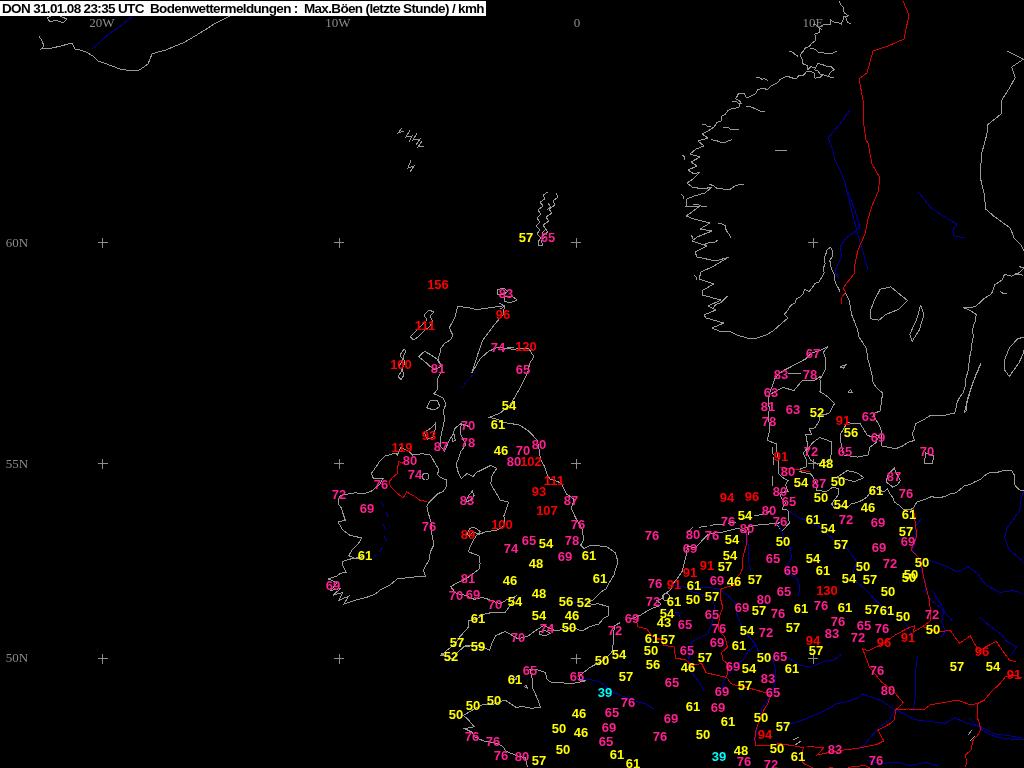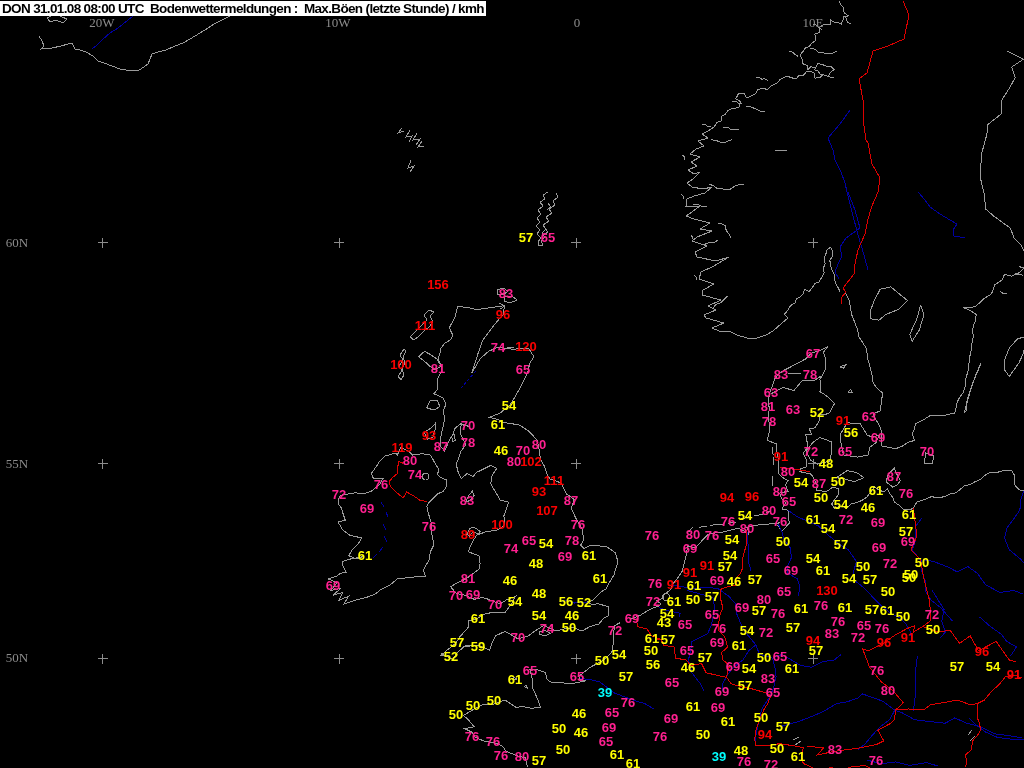--- a/index.html
+++ b/index.html
@@ -389,12 +389,12 @@
     <text x="1014" y="678.5" fill="#fa0000" font-family="Liberation Sans" font-size="13" font-weight="bold" text-anchor="middle">91</text>
     <text x="877" y="674.5" fill="#ff2090" font-family="Liberation Sans" font-size="13" font-weight="bold" text-anchor="middle">76</text>
     <text x="888" y="694.5" fill="#ff2090" font-family="Liberation Sans" font-size="13" font-weight="bold" text-anchor="middle">80</text>
     <text x="783" y="730.5" fill="#ffff00" font-family="Liberation Sans" font-size="13" font-weight="bold" text-anchor="middle">57</text>
     <text x="777" y="752.5" fill="#ffff00" font-family="Liberation Sans" font-size="13" font-weight="bold" text-anchor="middle">50</text>
     <text x="798" y="760.5" fill="#ffff00" font-family="Liberation Sans" font-size="13" font-weight="bold" text-anchor="middle">61</text>
     <text x="771" y="768.5" fill="#ff2090" font-family="Liberation Sans" font-size="13" font-weight="bold" text-anchor="middle">72</text>
     <text x="835" y="753.5" fill="#ff2090" font-family="Liberation Sans" font-size="13" font-weight="bold" text-anchor="middle">83</text>
     <text x="876" y="764.5" fill="#ff2090" font-family="Liberation Sans" font-size="13" font-weight="bold" text-anchor="middle">76</text>
   </svg>
-<div id="hdr">DON 31.01.08 08:00 UTC  Bodenwettermeldungen :  Max.Böen (letzte Stunde) / kmh</div>
+<div id="hdr">DON 31.01.08 23:35 UTC  Bodenwettermeldungen :  Max.Böen (letzte Stunde) / kmh</div>
 </body></html>

